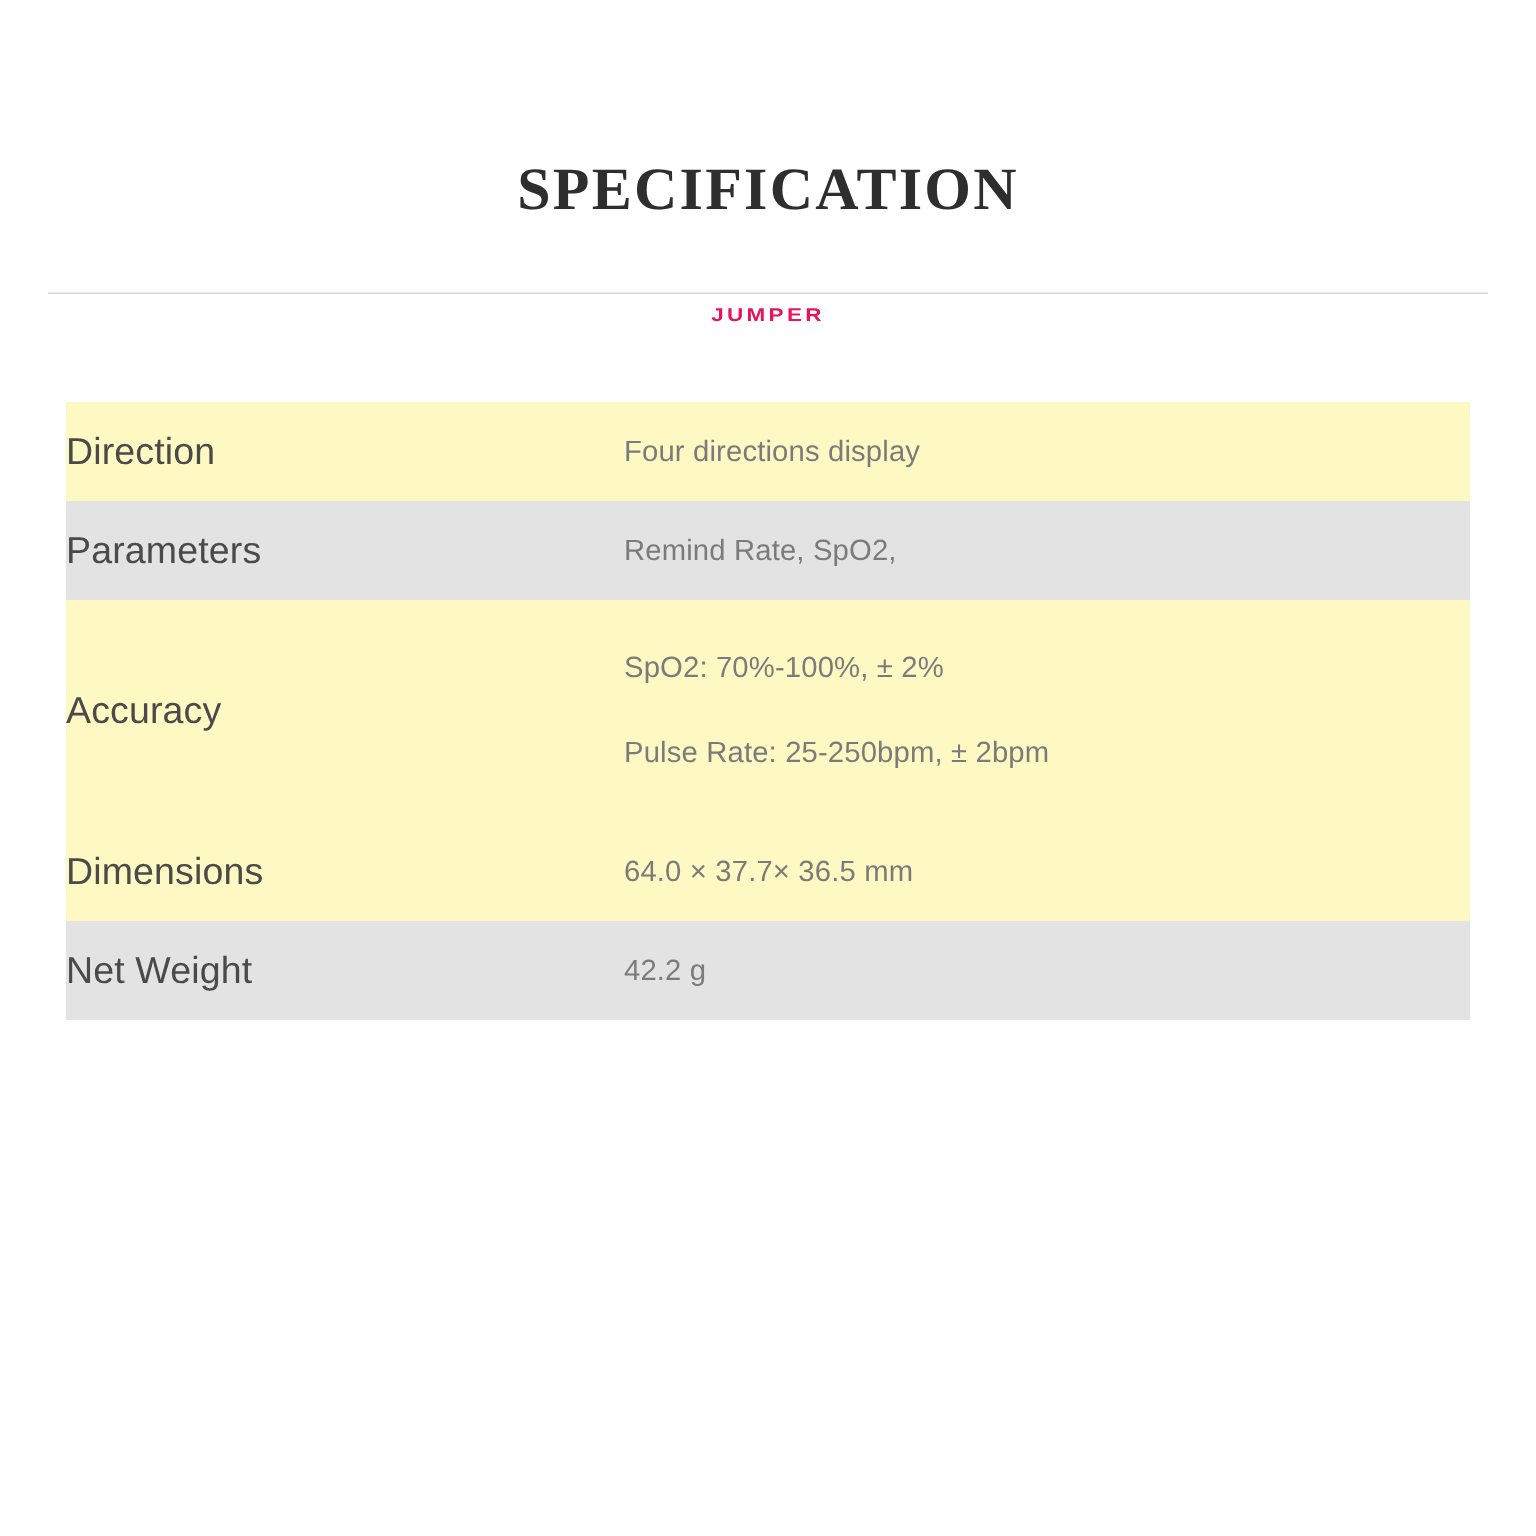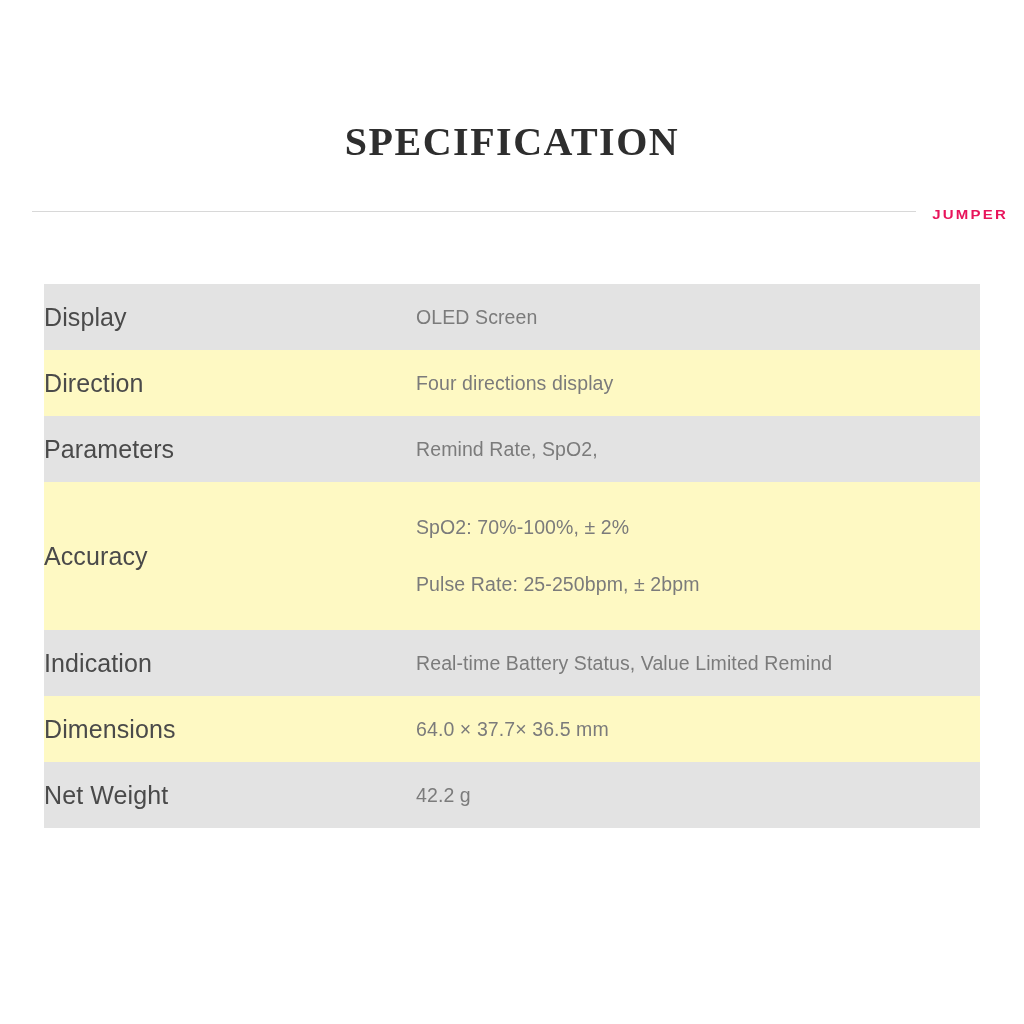--- a/index.html
+++ b/index.html
@@ -21,43 +21,43 @@
     background: #ffffff;
     box-sizing: border-box;
   }
   .title {
     text-align: center;
     font-family: "Liberation Serif", serif;
     font-weight: 700;
     font-size: 40px;
     letter-spacing: 1.5px;
     color: #2e2e2e;
-    margin: 16px;
+    margin: 0;
     padding-top: 104px;
     line-height: 1.1;
   }
   .divider-row {
     position: relative;
     margin-top: 36px;
     height: 22px;
   }
   .divider-line {
     position: absolute;
     top: 11px;
     left: 32px;
     right: 32px;
     height: 1px;
     background: #d8d8d8;
   }
   .brand-wrap {
     position: absolute;
-    top: 4px;
+    top: 16px;
     left: 0;
     right: 0;
-    text-align: right;
+    text-align: center;
   }
   .brand {
     display: inline-block;
     background: #ffffff;
     padding: 0 16px;
     color: #e8145b;
     font-family: "Liberation Sans", sans-serif;
     font-weight: 700;
     font-size: 15px;
     letter-spacing: 2.2px;
@@ -112,49 +112,37 @@
 
   <div class="divider-row">
     <div class="divider-line"></div>
     <div class="brand-wrap">
       <span class="brand">JUMPER</span>
     </div>
   </div>
 
   <table class="spec">
     <tbody>
-      <tr class="shaded h-normal">
-        <td class="label">Display</td>
-        <td class="value">
-          <span class="val-line">OLED Screen</span>
-        </td>
-      </tr>
       <tr class="plain h-normal">
         <td class="label">Direction</td>
         <td class="value">
           <span class="val-line">Four directions display</span>
         </td>
       </tr>
       <tr class="shaded h-normal">
         <td class="label">Parameters</td>
         <td class="value">
           <span class="val-line">Remind Rate, SpO2,</span>
         </td>
       </tr>
       <tr class="plain h-tall">
         <td class="label">Accuracy</td>
         <td class="value">
           <span class="val-line">SpO2: 70%-100%, ± 2%</span>
           <span class="val-line">Pulse Rate: 25-250bpm, ± 2bpm</span>
-        </td>
-      </tr>
-      <tr class="shaded h-normal">
-        <td class="label">Indication</td>
-        <td class="value">
-          <span class="val-line">Real-time Battery Status, Value Limited Remind</span>
         </td>
       </tr>
       <tr class="plain h-normal">
         <td class="label">Dimensions</td>
         <td class="value">
           <span class="val-line">64.0 × 37.7× 36.5 mm</span>
         </td>
       </tr>
       <tr class="shaded h-normal">
         <td class="label">Net Weight</td>

